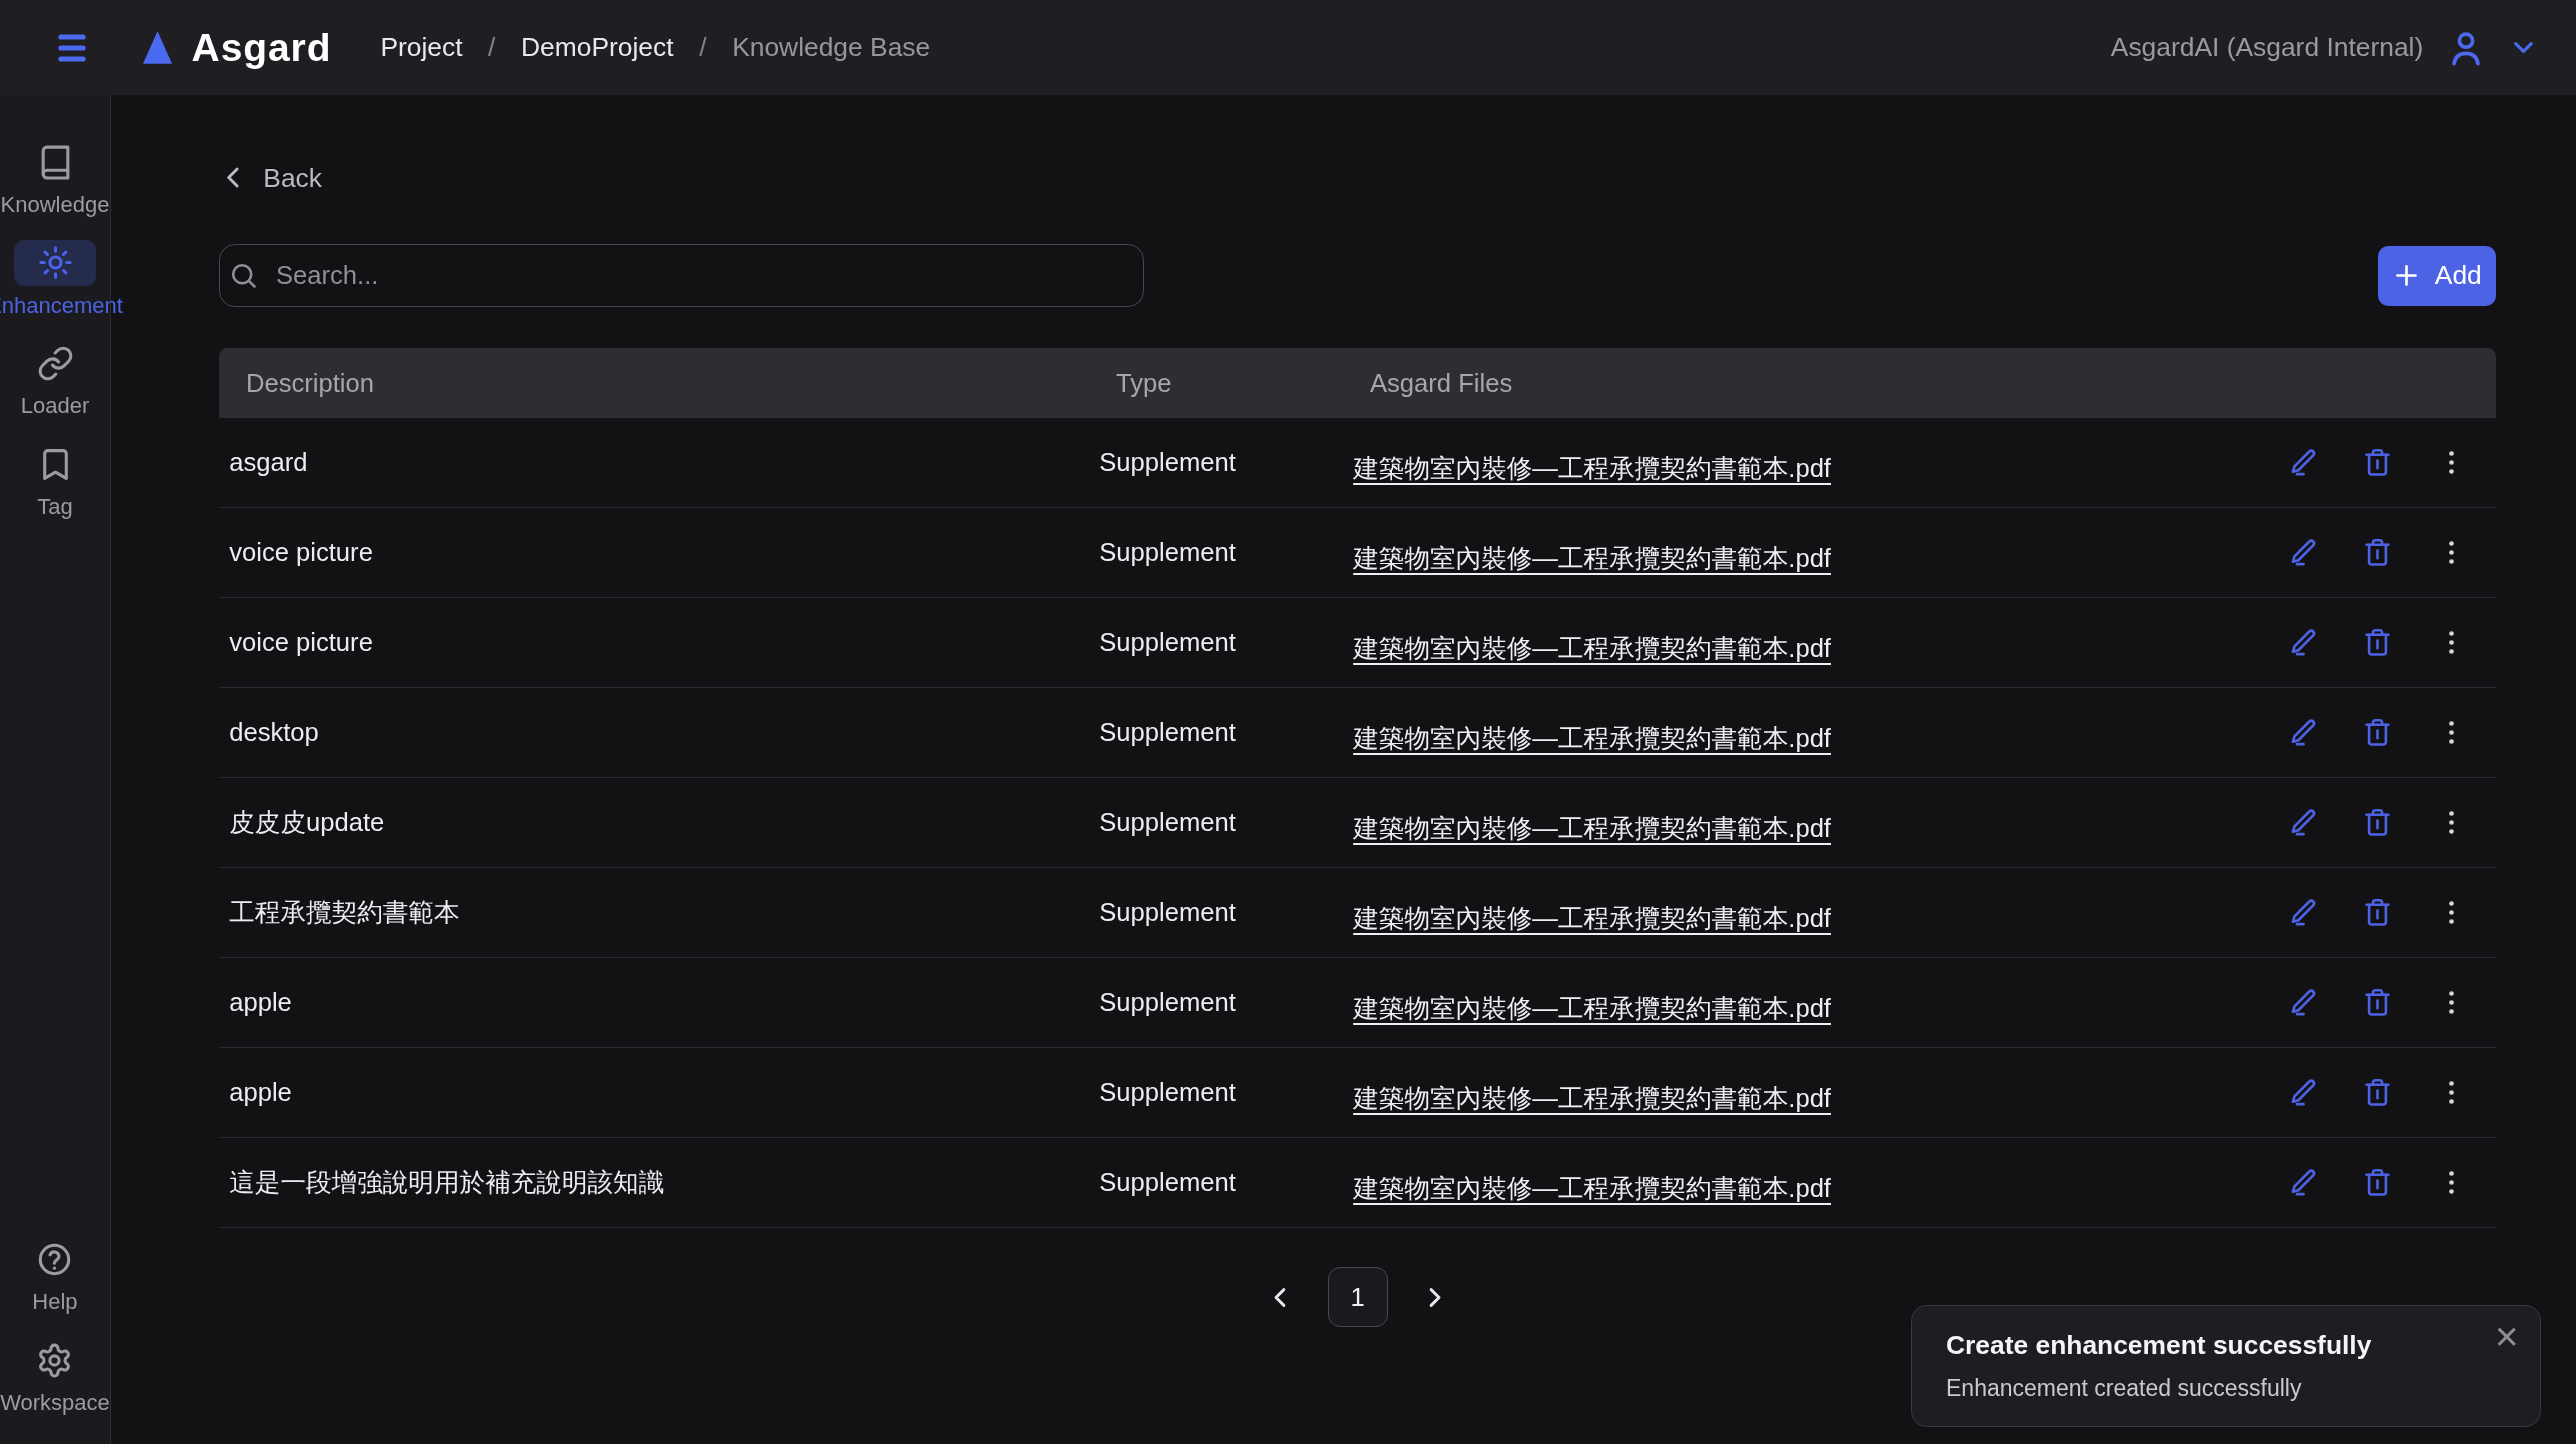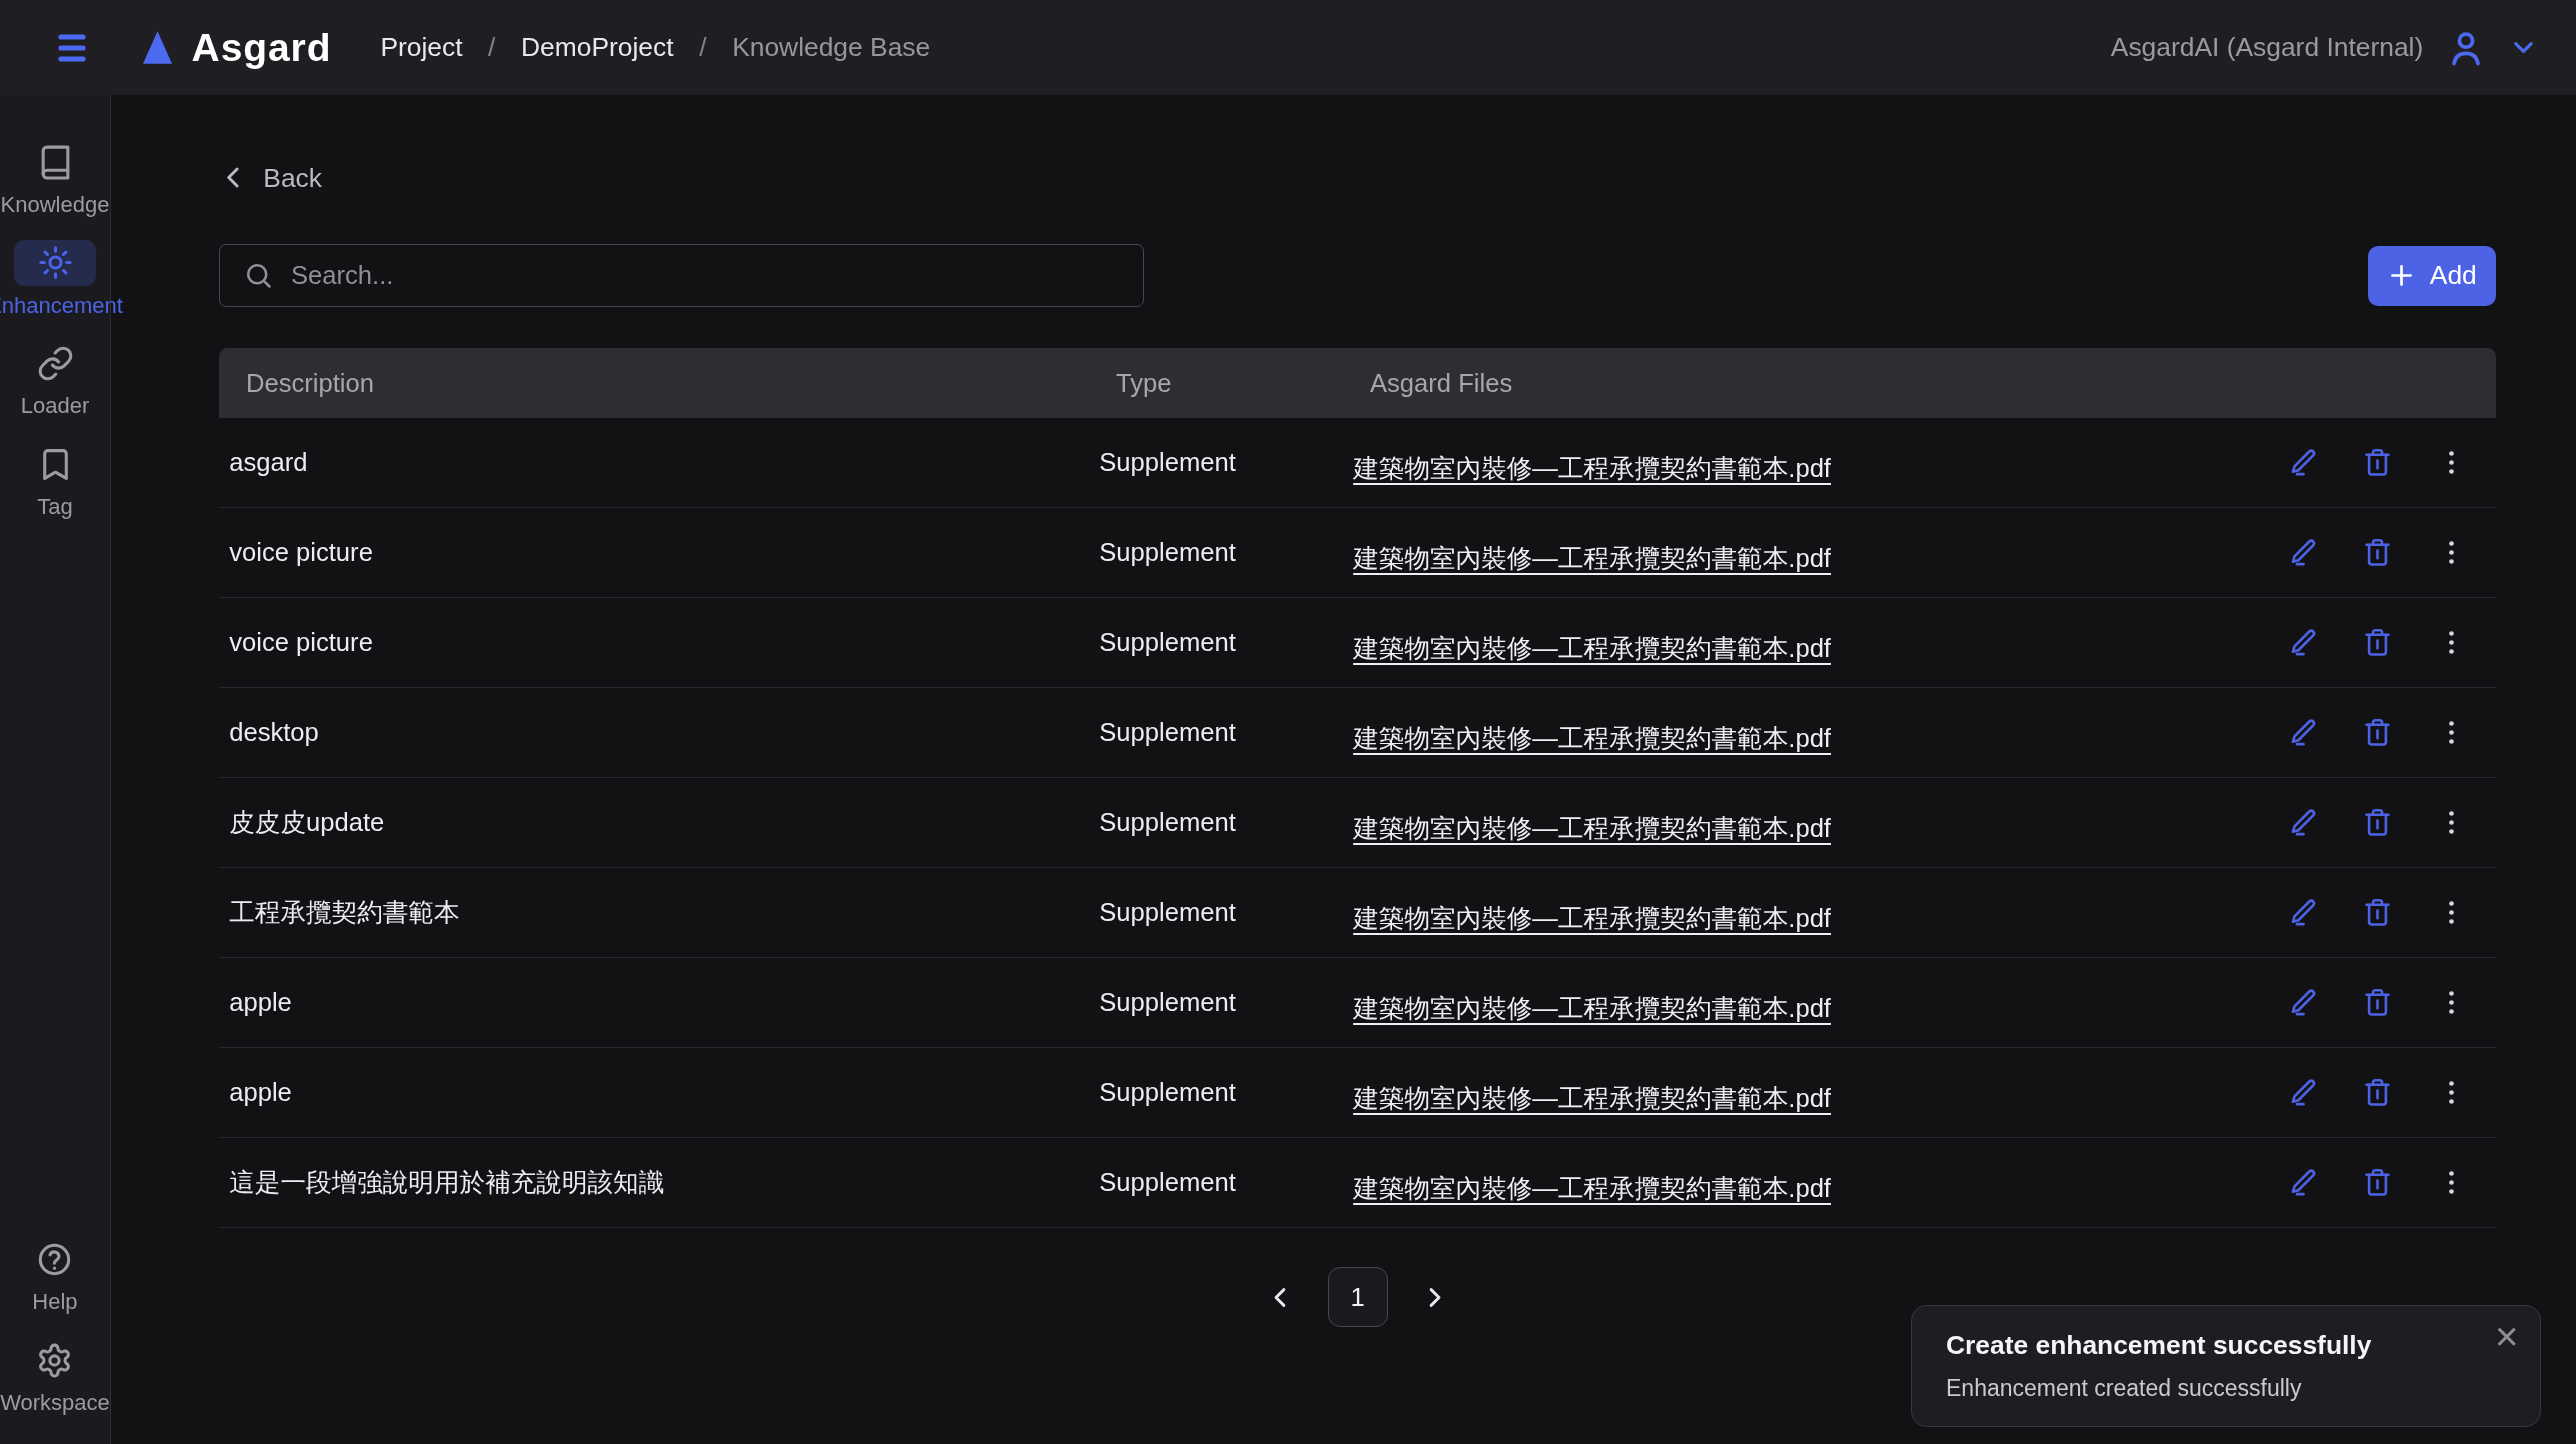--- a/index.html
+++ b/index.html
@@ -48,30 +48,30 @@
   .main {
     position:absolute; top:95px; left:135px; right:0; bottom:0;
     background:#121215; padding:68px 80px 0 84px;
   }
   .back-row {
     display:inline-flex; align-items:flex-start; gap:15.3px;
     color:#babac0; font-size:26.4px; cursor:pointer;
   }
   .controls-row { margin-top:49px; display:flex; align-items:center; justify-content:space-between; }
   .search-box {
-    width:925px; height:63px; border:1.7px solid #48484e; border-radius:7px;
-    display:flex; align-items:center; gap:17px; padding:0 23px; color:#8f8f95;
+    width:925px; height:63px; border:1.7px solid #48484e; border-radius:16px;
+    display:flex; align-items:center; gap:17px; padding:0 8px; color:#8f8f95;
   }
   .search-input {
     flex:1; background:transparent; border:none; outline:none;
     color:#e9e9ed; font-size:25.6px; font-family:inherit;
   }
   .search-input::placeholder { color:#8f8f95; }
   .add-btn {
-    width:128px; height:60px; border:none; border-radius:10.2px;
+    width:118px; height:60px; border:none; border-radius:10.2px;
     background:var(--accent); color:#ffffff; font-size:26.4px; font-family:inherit;
     display:flex; align-items:center; justify-content:center; gap:13.6px; cursor:pointer;
   }
 
   
   .table { margin-top:41px; }
   .t-header {
     height:70px; background:#2e2e32; border-radius:8.5px 8.5px 0 0;
     display:grid; grid-template-columns:870px 254px 1fr 204px;
     align-items:center; padding:0 29px 0 27px;

